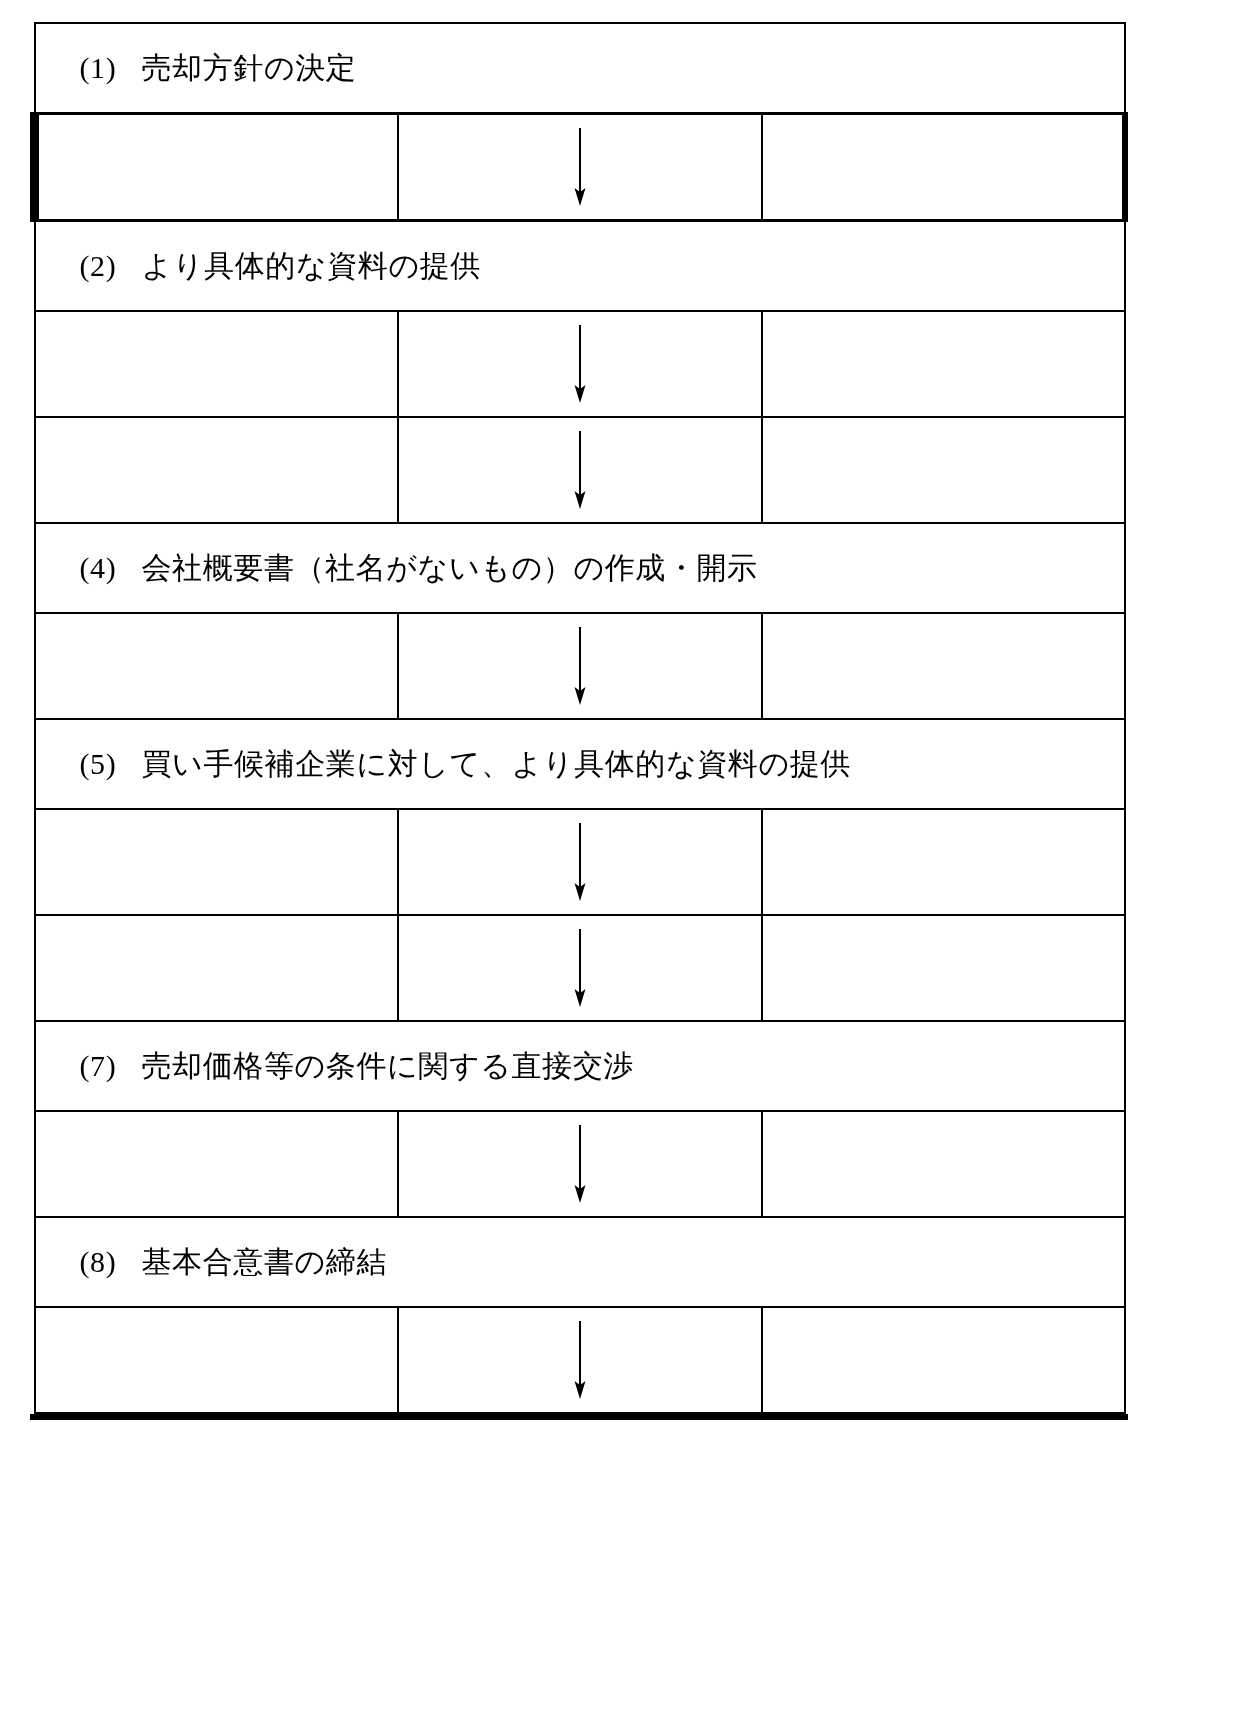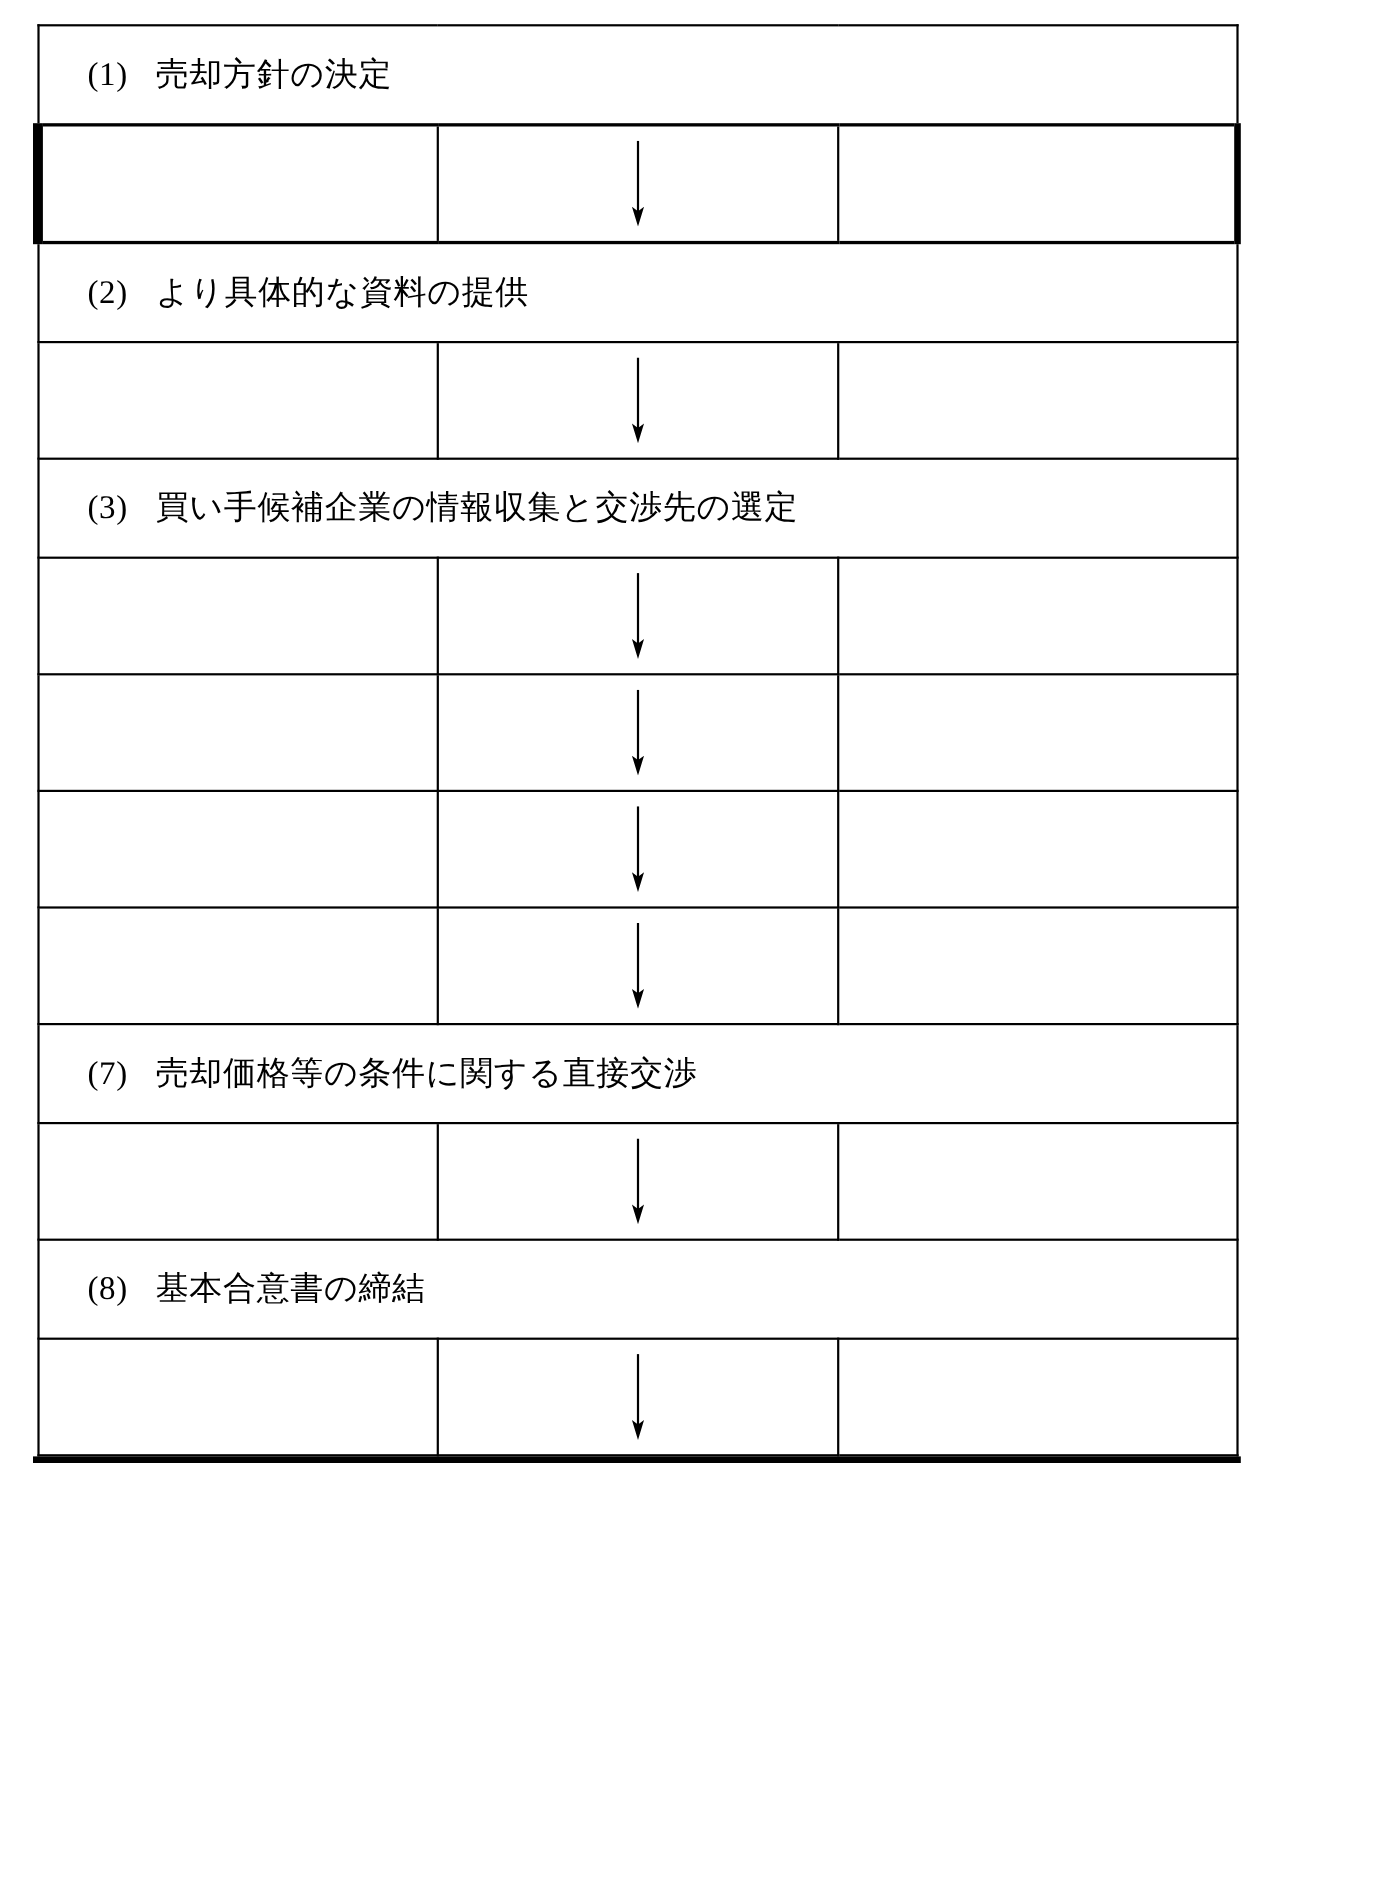--- a/index.html
+++ b/index.html
@@ -119,51 +119,56 @@
           <span class="arrow-glyph">
             <svg width="18" height="78" viewBox="0 0 18 78" xmlns="http://www.w3.org/2000/svg">
               <line x1="9" y1="0" x2="9" y2="68" stroke="#000" stroke-width="2"></line>
               <polygon points="9,78 3.5,60 9,64 14.5,60" fill="#000"></polygon>
             </svg>
           </span>
         </td>
         <td class="arrow-right"></td>
       </tr>
 
-      <tr class="step-row">
-        <td class="step-cell" colspan="3">
-          <span class="step-num">(3)</span><span class="step-text">買い手候補企業の情報収集と交渉先の選定</span>
-        </td>
-      </tr>
-      <tr class="arrow-row">
-        <td class="arrow-left"></td>
-        <td class="arrow-mid">
-          <span class="arrow-glyph">
-            <svg width="18" height="78" viewBox="0 0 18 78" xmlns="http://www.w3.org/2000/svg">
-              <line x1="9" y1="0" x2="9" y2="68" stroke="#000" stroke-width="2"></line>
-              <polygon points="9,78 3.5,60 9,64 14.5,60" fill="#000"></polygon>
-            </svg>
-          </span>
-        </td>
-        <td class="arrow-right"></td>
-      </tr>
-
-      <tr class="arrow-row">
-        <td class="arrow-left"></td>
-        <td class="arrow-mid">
-          <span class="arrow-glyph">
-            <svg width="18" height="78" viewBox="0 0 18 78" xmlns="http://www.w3.org/2000/svg">
-              <line x1="9" y1="0" x2="9" y2="68" stroke="#000" stroke-width="2"></line>
-              <polygon points="9,78 3.5,60 9,64 14.5,60" fill="#000"></polygon>
-            </svg>
-          </span>
-        </td>
-        <td class="arrow-right"></td>
-      </tr>
-
+      <tr class="arrow-row">
+        <td class="arrow-left"></td>
+        <td class="arrow-mid">
+          <span class="arrow-glyph">
+            <svg width="18" height="78" viewBox="0 0 18 78" xmlns="http://www.w3.org/2000/svg">
+              <line x1="9" y1="0" x2="9" y2="68" stroke="#000" stroke-width="2"></line>
+              <polygon points="9,78 3.5,60 9,64 14.5,60" fill="#000"></polygon>
+            </svg>
+          </span>
+        </td>
+        <td class="arrow-right"></td>
+      </tr>
+
+      <tr class="step-row">
+        <td class="step-cell" colspan="3">
+          <span class="step-num">(4)</span><span class="step-text">会社概要書（社名がないもの）の作成・開示</span>
+        </td>
+      </tr>
+      <tr class="arrow-row">
+        <td class="arrow-left"></td>
+        <td class="arrow-mid">
+          <span class="arrow-glyph">
+            <svg width="18" height="78" viewBox="0 0 18 78" xmlns="http://www.w3.org/2000/svg">
+              <line x1="9" y1="0" x2="9" y2="68" stroke="#000" stroke-width="2"></line>
+              <polygon points="9,78 3.5,60 9,64 14.5,60" fill="#000"></polygon>
+            </svg>
+          </span>
+        </td>
+        <td class="arrow-right"></td>
+      </tr>
+
+      <tr class="step-row">
+        <td class="step-cell" colspan="3">
+          <span class="step-num">(5)</span><span class="step-text">買い手候補企業に対して、より具体的な資料の提供</span>
+        </td>
+      </tr>
       <tr class="arrow-row">
         <td class="arrow-left"></td>
         <td class="arrow-mid">
           <span class="arrow-glyph">
             <svg width="18" height="78" viewBox="0 0 18 78" xmlns="http://www.w3.org/2000/svg">
               <line x1="9" y1="0" x2="9" y2="68" stroke="#000" stroke-width="2"></line>
               <polygon points="9,78 3.5,60 9,64 14.5,60" fill="#000"></polygon>
             </svg>
           </span>
         </td>

